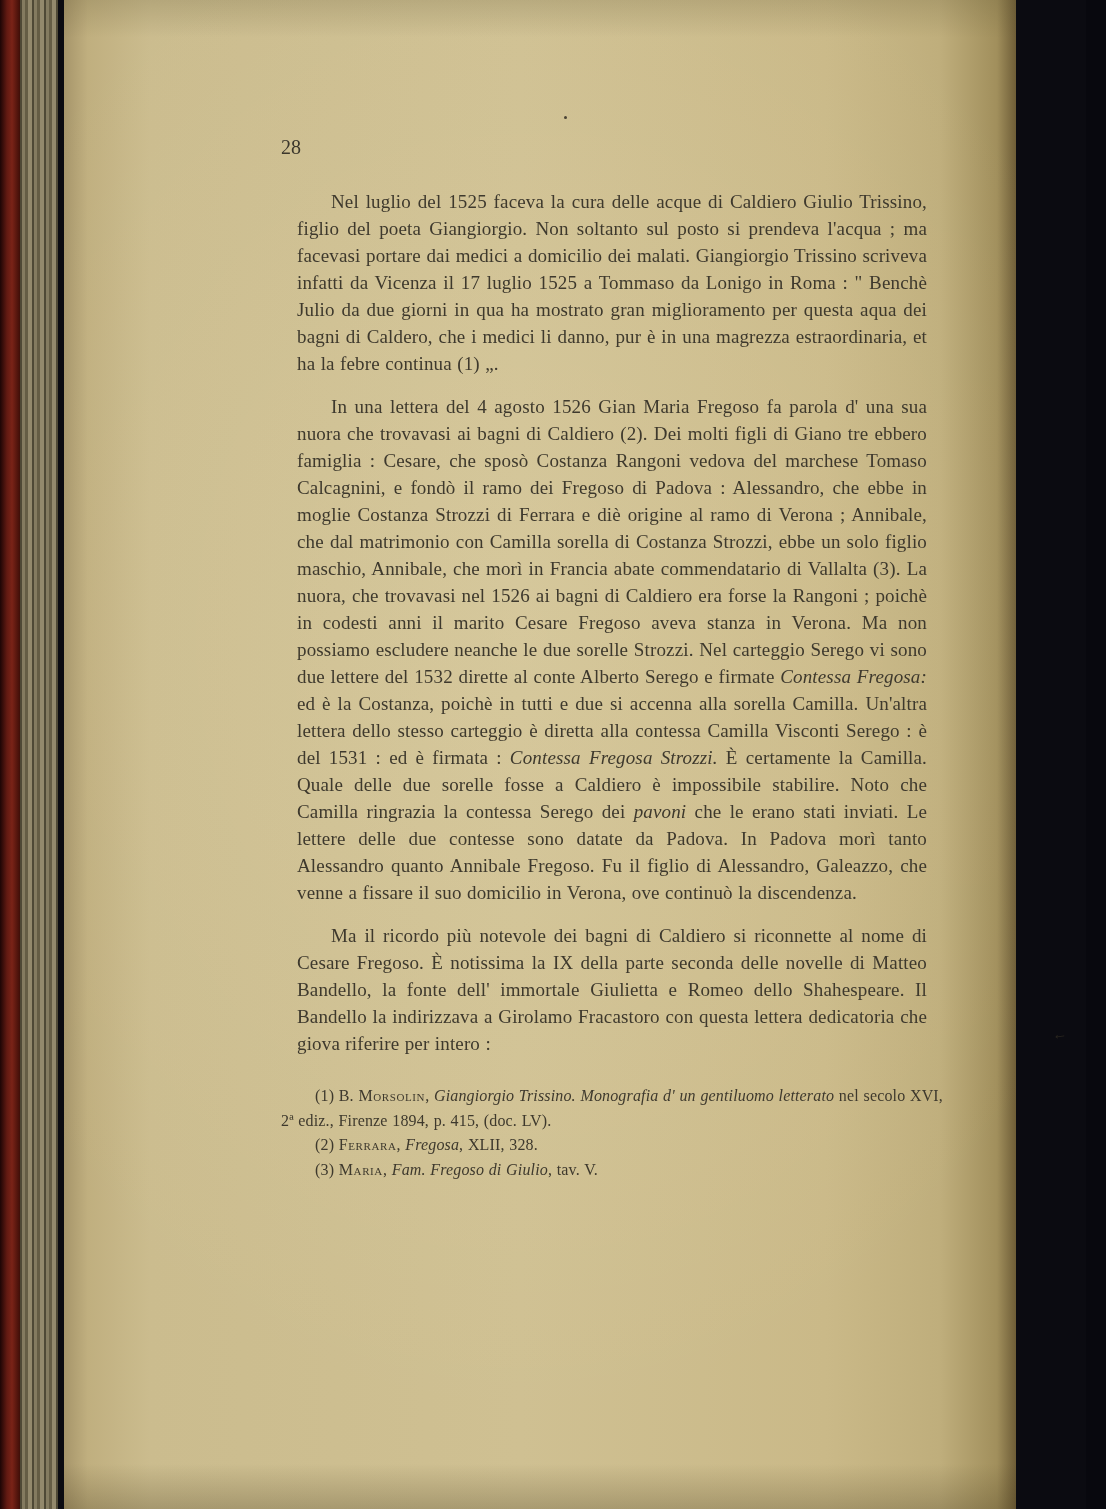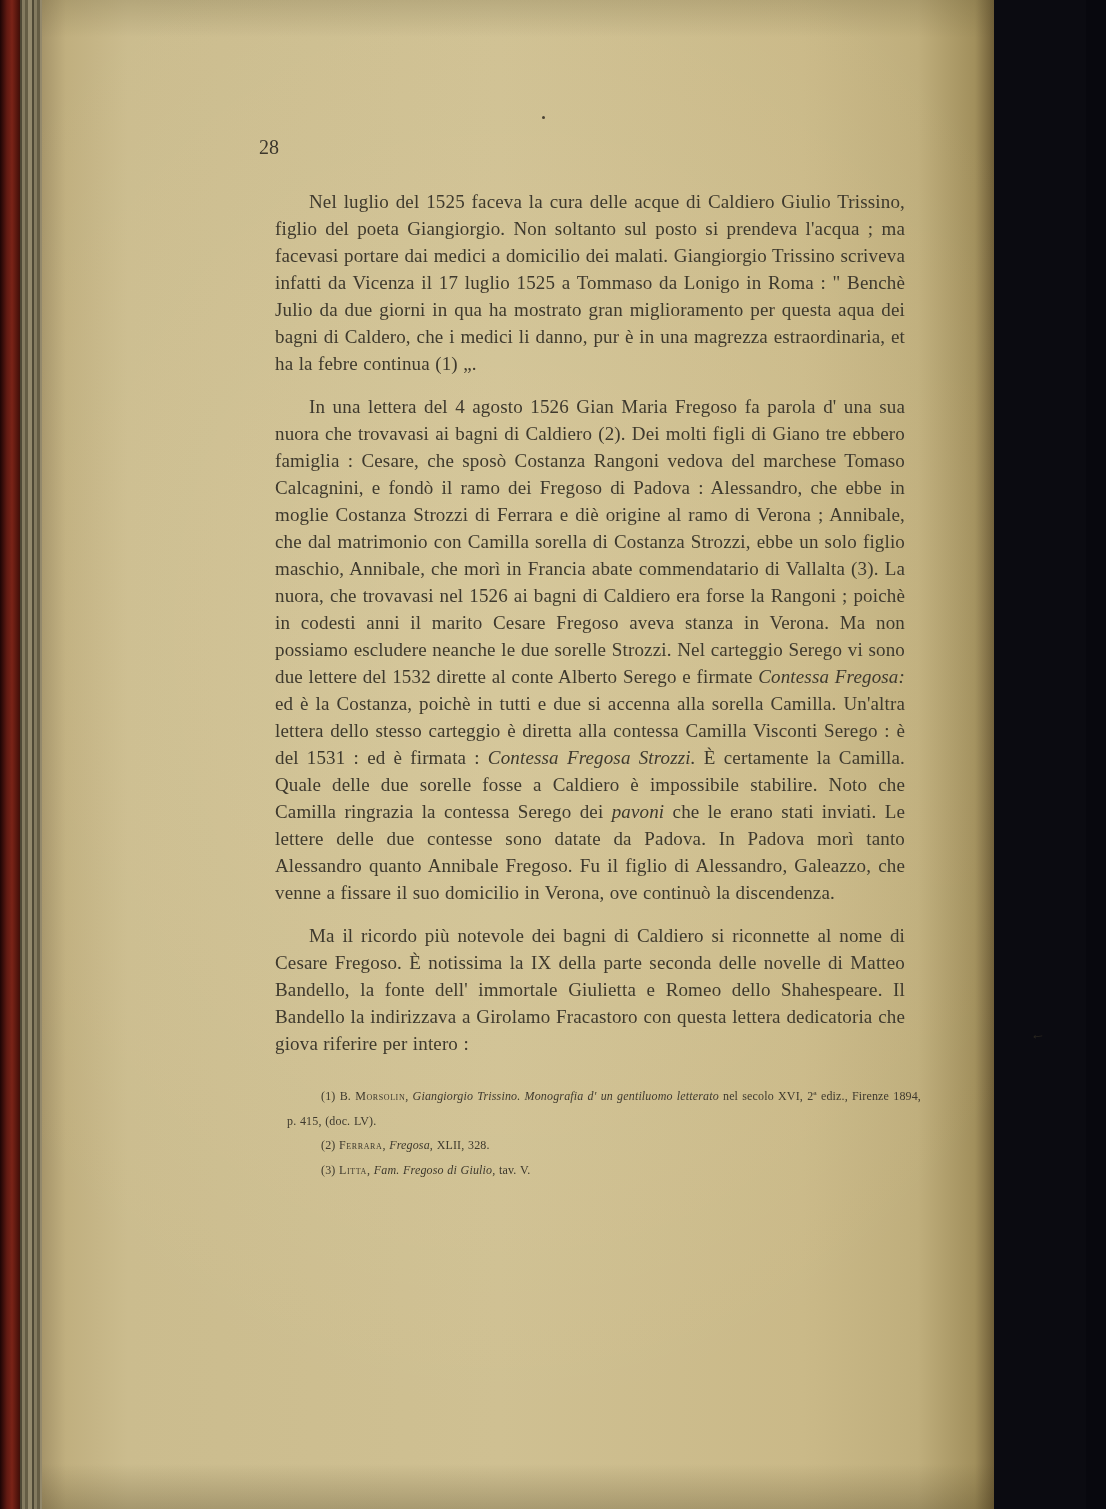--- a/index.html
+++ b/index.html
@@ -13,21 +13,21 @@
   .spine {
     position: absolute; left: 0; top: 0; width: 20px; height: 100%;
     background: linear-gradient(90deg, #1c0505 0%, #621a12 35%, #7a2317 60%, #3f0e08 100%);
   }
   .edges {
     position: absolute; left: 20px; top: 0; width: 38px; height: 100%;
     background: repeating-linear-gradient(90deg,
       #4f4936 0 2px, #847b60 2px 5px, #655d45 5px 8px, #93896c 8px 12px);
   }
   .page {
-    position: absolute; left: 42px; top: 0; width: 952px; height: 1509px;
+    position: absolute; left: 64px; top: 0; width: 952px; height: 1509px;
     background:
       linear-gradient(180deg, rgba(90,80,45,.20) 0%, rgba(0,0,0,0) 2.5%, rgba(0,0,0,0) 97%, rgba(70,58,28,.28) 100%),
       radial-gradient(95% 75% at 48% 42%, rgba(255,246,214,.14), rgba(0,0,0,0) 70%),
       linear-gradient(90deg, #a6956a 0%, #c0af7f 2.5%, #cbbc8e 9%, #cfc092 48%, #cab988 80%, #bfae7c 92%, #a18f5c 98%, #6e5d37 100%);
   }
   .rightdark {
     position: absolute; right: 0; top: 0; width: 20px; height: 100%;
     background: #08080e;
   }
   .pagenum {
@@ -35,21 +35,21 @@
     font-size: 20px; color: #3c372c;
   }
   .bodytext {
     position: absolute; left: 217px; top: 172px; width: 662px;
     font-size: 19px; line-height: 27px; color: #3e392d;
     text-align: justify; letter-spacing: 0.15px; word-spacing: 0.5px;
   }
   .para { margin: 16px; text-indent: 34px; }
   .it { font-style: italic; }
   .sc { font-variant: small-caps; letter-spacing: 0.6px; }
-  .footnotes { margin-top: 27px; font-size: 12px; line-height: 24.5px; margin-left: 28px; }
+  .footnotes { margin-top: 27px; font-size: 16px; line-height: 24.5px; }
   .fn { margin: 0; text-indent: 34px; }
   .mark {
     position: absolute; left: 988px; top: 1026px;
     font-size: 15px; color: #2f2b21; opacity: .85; transform: rotate(-8deg);
   }
   .speck {
     position: absolute; left: 500px; top: 116px; width: 3px; height: 3px;
     border-radius: 50%; background: #4a4334;
   }
 </style>
@@ -68,21 +68,21 @@
 
       <p class="para"><span>In una lettera del 4 agosto 1526 Gian Maria Fregoso fa parola d' una sua nuora che trovavasi ai bagni di Caldiero (2). Dei molti figli di Giano tre ebbero famiglia : Cesare, che sposò Costanza Rangoni vedova del marchese Tomaso Calcagnini, e fondò il ramo dei Fregoso di Padova : Alessandro, che ebbe in moglie Costanza Strozzi di Ferrara e diè origine al ramo di Verona ; Annibale, che dal matrimonio con Camilla sorella di Costanza Strozzi, ebbe un solo figlio maschio, Annibale, che morì in Francia abate commendatario di Vallalta (3). La nuora, che trovavasi nel 1526 ai bagni di Caldiero era forse la Rangoni ; poichè in codesti anni il marito Cesare Fregoso aveva stanza in Verona. Ma non possiamo escludere neanche le due sorelle Strozzi. Nel carteggio Serego vi sono due lettere del 1532 dirette al conte Alberto Serego e firmate </span><span class="it">Contessa Fregosa:</span><span> ed è la Costanza, poichè in tutti e due si accenna alla sorella Camilla. Un'altra lettera dello stesso carteggio è diretta alla contessa Camilla Visconti Serego : è del 1531 : ed è firmata : </span><span class="it">Contessa Fregosa Strozzi.</span><span> È certamente la Camilla. Quale delle due sorelle fosse a Caldiero è impossibile stabilire. Noto che Camilla ringrazia la contessa Serego dei </span><span class="it">pavoni</span><span> che le erano stati inviati. Le lettere delle due contesse sono datate da Padova. In Padova morì tanto Alessandro quanto Annibale Fregoso. Fu il figlio di Alessandro, Galeazzo, che venne a fissare il suo domicilio in Verona, ove continuò la discendenza.</span></p>
 
       <p class="para"><span>Ma il ricordo più notevole dei bagni di Caldiero si riconnette al nome di Cesare Fregoso. È notissima la IX della parte seconda delle novelle di Matteo Bandello, la fonte dell' immortale Giulietta e Romeo dello Shahespeare. Il Bandello la indirizzava a Girolamo Fracastoro con questa lettera dedicatoria che giova riferire per intero :</span></p>
 
       <div class="footnotes">
         <p class="fn"><span>(1) B. </span><span class="sc">Morsolin</span><span>, </span><span class="it">Giangiorgio Trissino. Monografia d' un gentiluomo letterato</span><span> nel secolo XVI, 2ª ediz., Firenze 1894, p. 415, (doc. LV).</span></p>
 
         <p class="fn"><span>(2) </span><span class="sc">Ferrara</span><span>, </span><span class="it">Fregosa</span><span>, XLII, 328.</span></p>
 
-        <p class="fn"><span>(3) </span><span class="sc">Litta</span><span>, </span><span class="it">Fam. Fregoso di Giulio</span><span>, tav. V.</span></p>
+        <p class="fn"><span>(3) </span><span class="sc">Maria</span><span>, </span><span class="it">Fam. Fregoso di Giulio</span><span>, tav. V.</span></p>
       </div>
     </div>
 
     <div class="mark">←</div>
     <div class="speck"></div>
   </div>
 
   <div class="rightdark"></div>
 </div>
 

